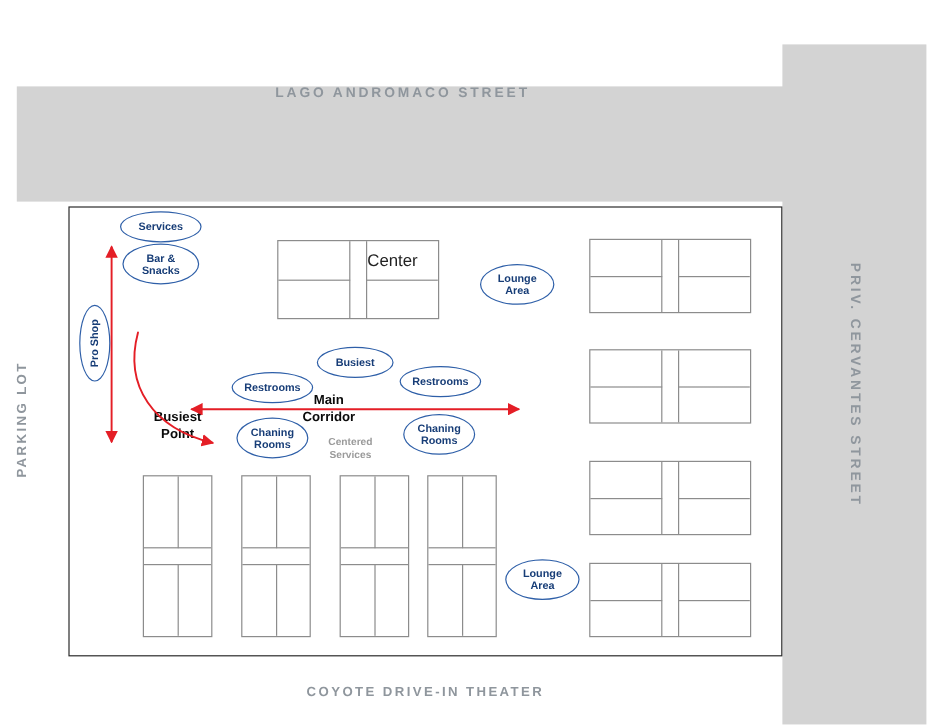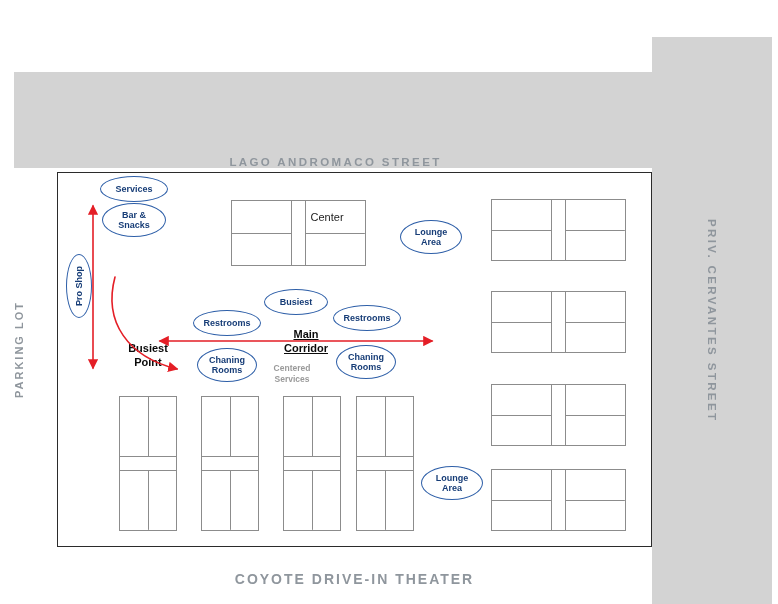--- a/index.html
+++ b/index.html
@@ -6,31 +6,31 @@
     --street-bg:#d3d3d3; --street-text:#8f969d; --plan-border:#2b2b2b;
     --oval-stroke:#2e5fa8; --oval-text:#173d77; --court-line:#8c8c8c;
     --arrow:#e41e26; --note-text:#0a0a0a; --muted-text:#9a9a9a;
   }
   html,body{margin:0;padding:0;background:#fff;}
   .stage{position:relative;width:778px;height:604px;background:#fff;overflow:hidden;
          font-family:"Liberation Sans",sans-serif;}
 
   
   .band{position:absolute;background:var(--street-bg);}
-  .band-top{left:14px;top:72px;width:643px;height:96px;display:flex;align-items:flex-end;justify-content:center;}
+  .band-top{left:14px;top:72px;width:643px;height:96px;display:flex;align-items:flex-start;justify-content:center;}
   .band-right{left:652px;top:37px;width:120px;height:567px;display:flex;align-items:center;justify-content:center;}
   .street-label{font-size:11.5px;font-weight:700;letter-spacing:2.4px;color:var(--street-text);}
   .vertical{writing-mode:vertical-rl;}
 
   .parking-label{position:absolute;left:10px;top:294px;width:18px;height:112px;
     writing-mode:vertical-rl;transform:rotate(180deg);
     display:flex;align-items:center;justify-content:center;
     font-size:11px;font-weight:700;letter-spacing:2px;color:var(--street-text);}
   .theater-label{position:absolute;left:57px;top:571px;width:595px;text-align:center;
-    font-size:14px;font-weight:700;letter-spacing:2px;color:var(--street-text);}
+    font-size:11px;font-weight:700;letter-spacing:2px;color:var(--street-text);}
 
   
   .plan{position:absolute;left:57px;top:172px;width:595px;height:375px;
     border:1.5px solid var(--plan-border);background:#fff;box-sizing:border-box;}
 
   
   .court{position:absolute;border:1px solid var(--court-line);background-color:#fff;box-sizing:border-box;
     background-repeat:no-repeat;}
   .court-h{width:135px;height:62px;
     background-image:linear-gradient(var(--court-line),var(--court-line)),
@@ -43,21 +43,21 @@
     background-image:linear-gradient(var(--court-line),var(--court-line)),
                      linear-gradient(var(--court-line),var(--court-line)),
                      linear-gradient(var(--court-line),var(--court-line)),
                      linear-gradient(var(--court-line),var(--court-line));
     background-size:100% 1px,100% 1px,1px 45%,1px 45%;
     background-position:0 45%,0 55%,50% 0,50% 100%;}
   .center-court{left:173px;top:27px;height:66px;}
   .cr1{left:433px;top:26px;} .cr2{left:433px;top:118px;} .cr3{left:433px;top:211px;} .cr4{left:433px;top:296px;}
   .cb1{left:61px;top:223px;} .cb2{left:143px;top:223px;} .cb3{left:225px;top:223px;} .cb4{left:298px;top:223px;}
   .cc-cell{position:absolute;left:55%;right:16px;height:50%;display:flex;align-items:center;justify-content:center;
-    font-size:11px;color:#222;}
+    font-size:14px;color:#222;}
   .cc-top{top:0;} .cc-bottom{top:50%;}
 
   
   .oval{position:absolute;border:1.5px solid var(--oval-stroke);border-radius:50%;background:#fff;
     display:flex;align-items:center;justify-content:center;text-align:center;
     font-size:9px;font-weight:700;line-height:1.15;color:var(--oval-text);
     white-space:pre-line;box-sizing:border-box;}
   .reception{left:42px;top:3px;width:68px;height:26px;}
   .bar-snacks{left:44px;top:30px;width:64px;height:34px;}
   .pro-shop{left:-11px;top:100px;width:64px;height:26px;transform:rotate(-90deg);}
@@ -66,21 +66,21 @@
   .restrooms-l{left:135px;top:137px;width:68px;height:26px;}
   .restrooms-r{left:275px;top:132px;width:68px;height:26px;}
   .changing-l{left:139px;top:175px;width:60px;height:34px;}
   .changing-r{left:278px;top:172px;width:60px;height:34px;}
   .lounge-bottom{left:363px;top:293px;width:62px;height:34px;}
 
   
   .note{position:absolute;text-align:center;white-space:pre-line;font-weight:700;font-size:11px;
     line-height:1.25;color:var(--note-text);}
   .busiest{left:58px;top:129px;width:64px;margin-top:40px;}
-  .corridor{left:216px;top:155px;width:64px;text-decoration:underline;}
+  .corridor{left:184px;top:155px;width:64px;}
   .services{left:202px;top:190px;width:64px;font-size:8.5px;font-weight:700;color:var(--muted-text);}
 
   
   .arrows{position:absolute;left:0;top:0;pointer-events:none;}
   .arrow{fill:none;stroke:var(--arrow);stroke-width:1.6;stroke-linecap:round;}
 </style>
 </head>
 <body>
 
 <div class="stage">

